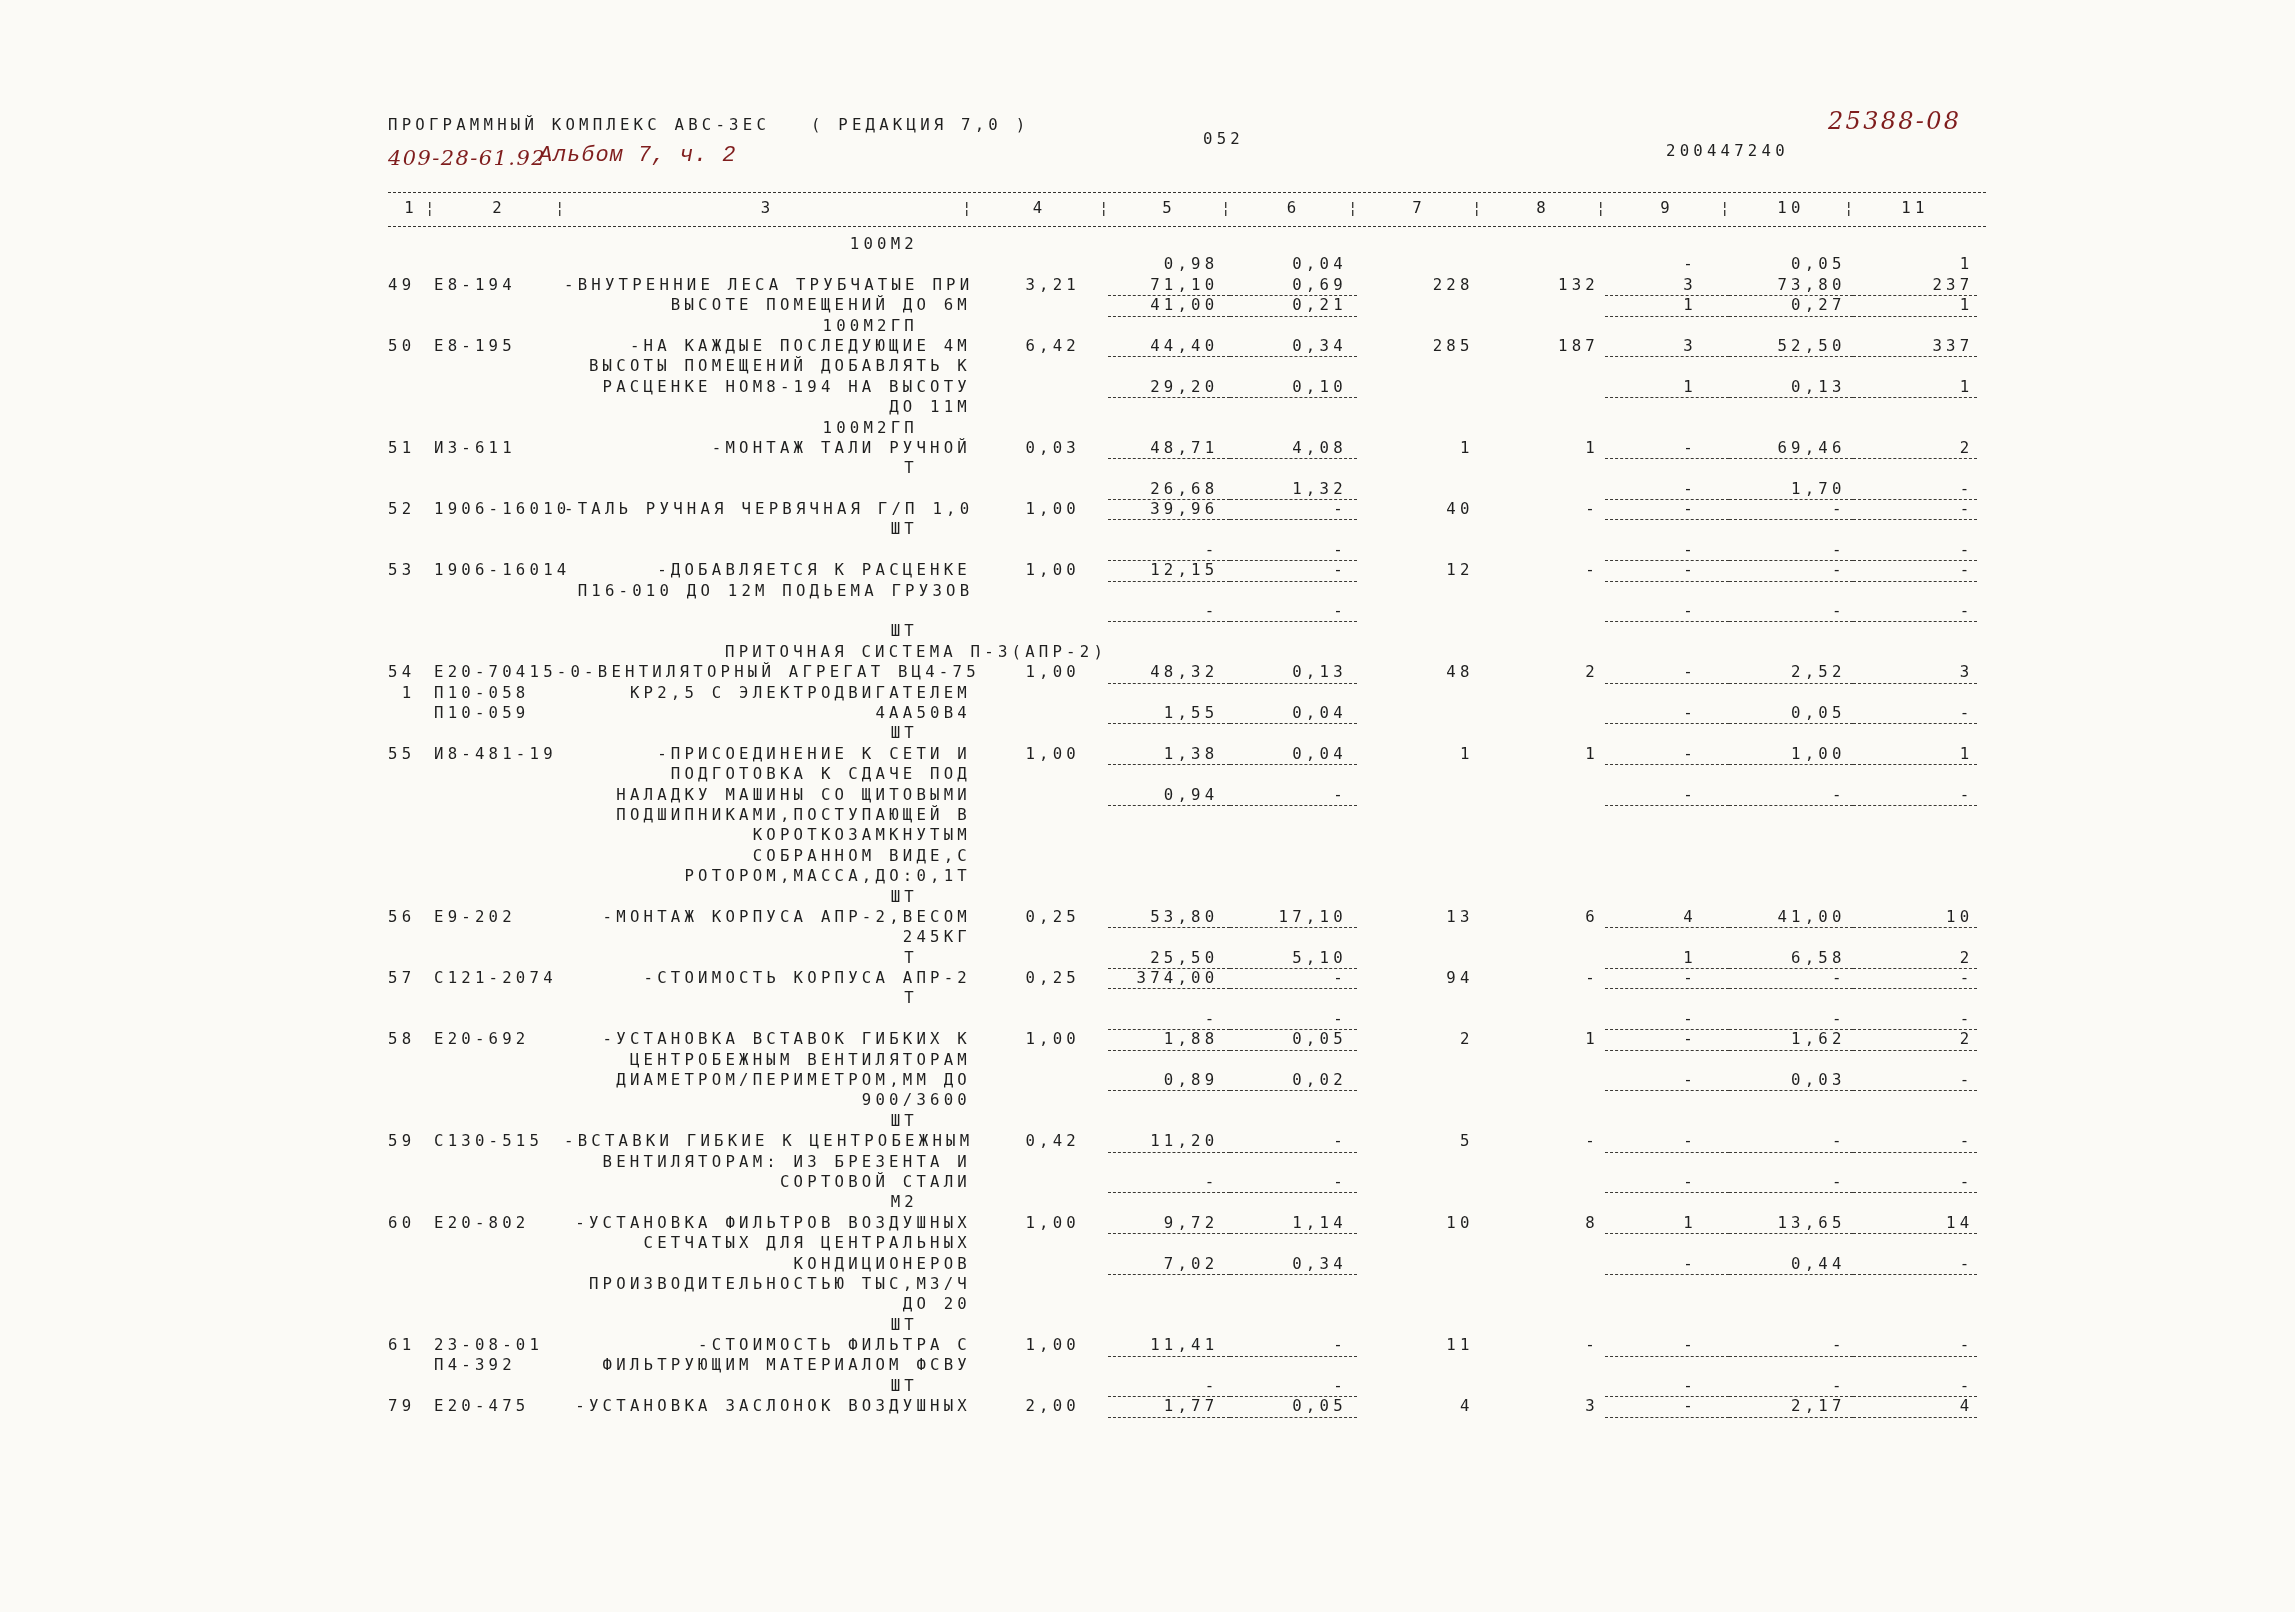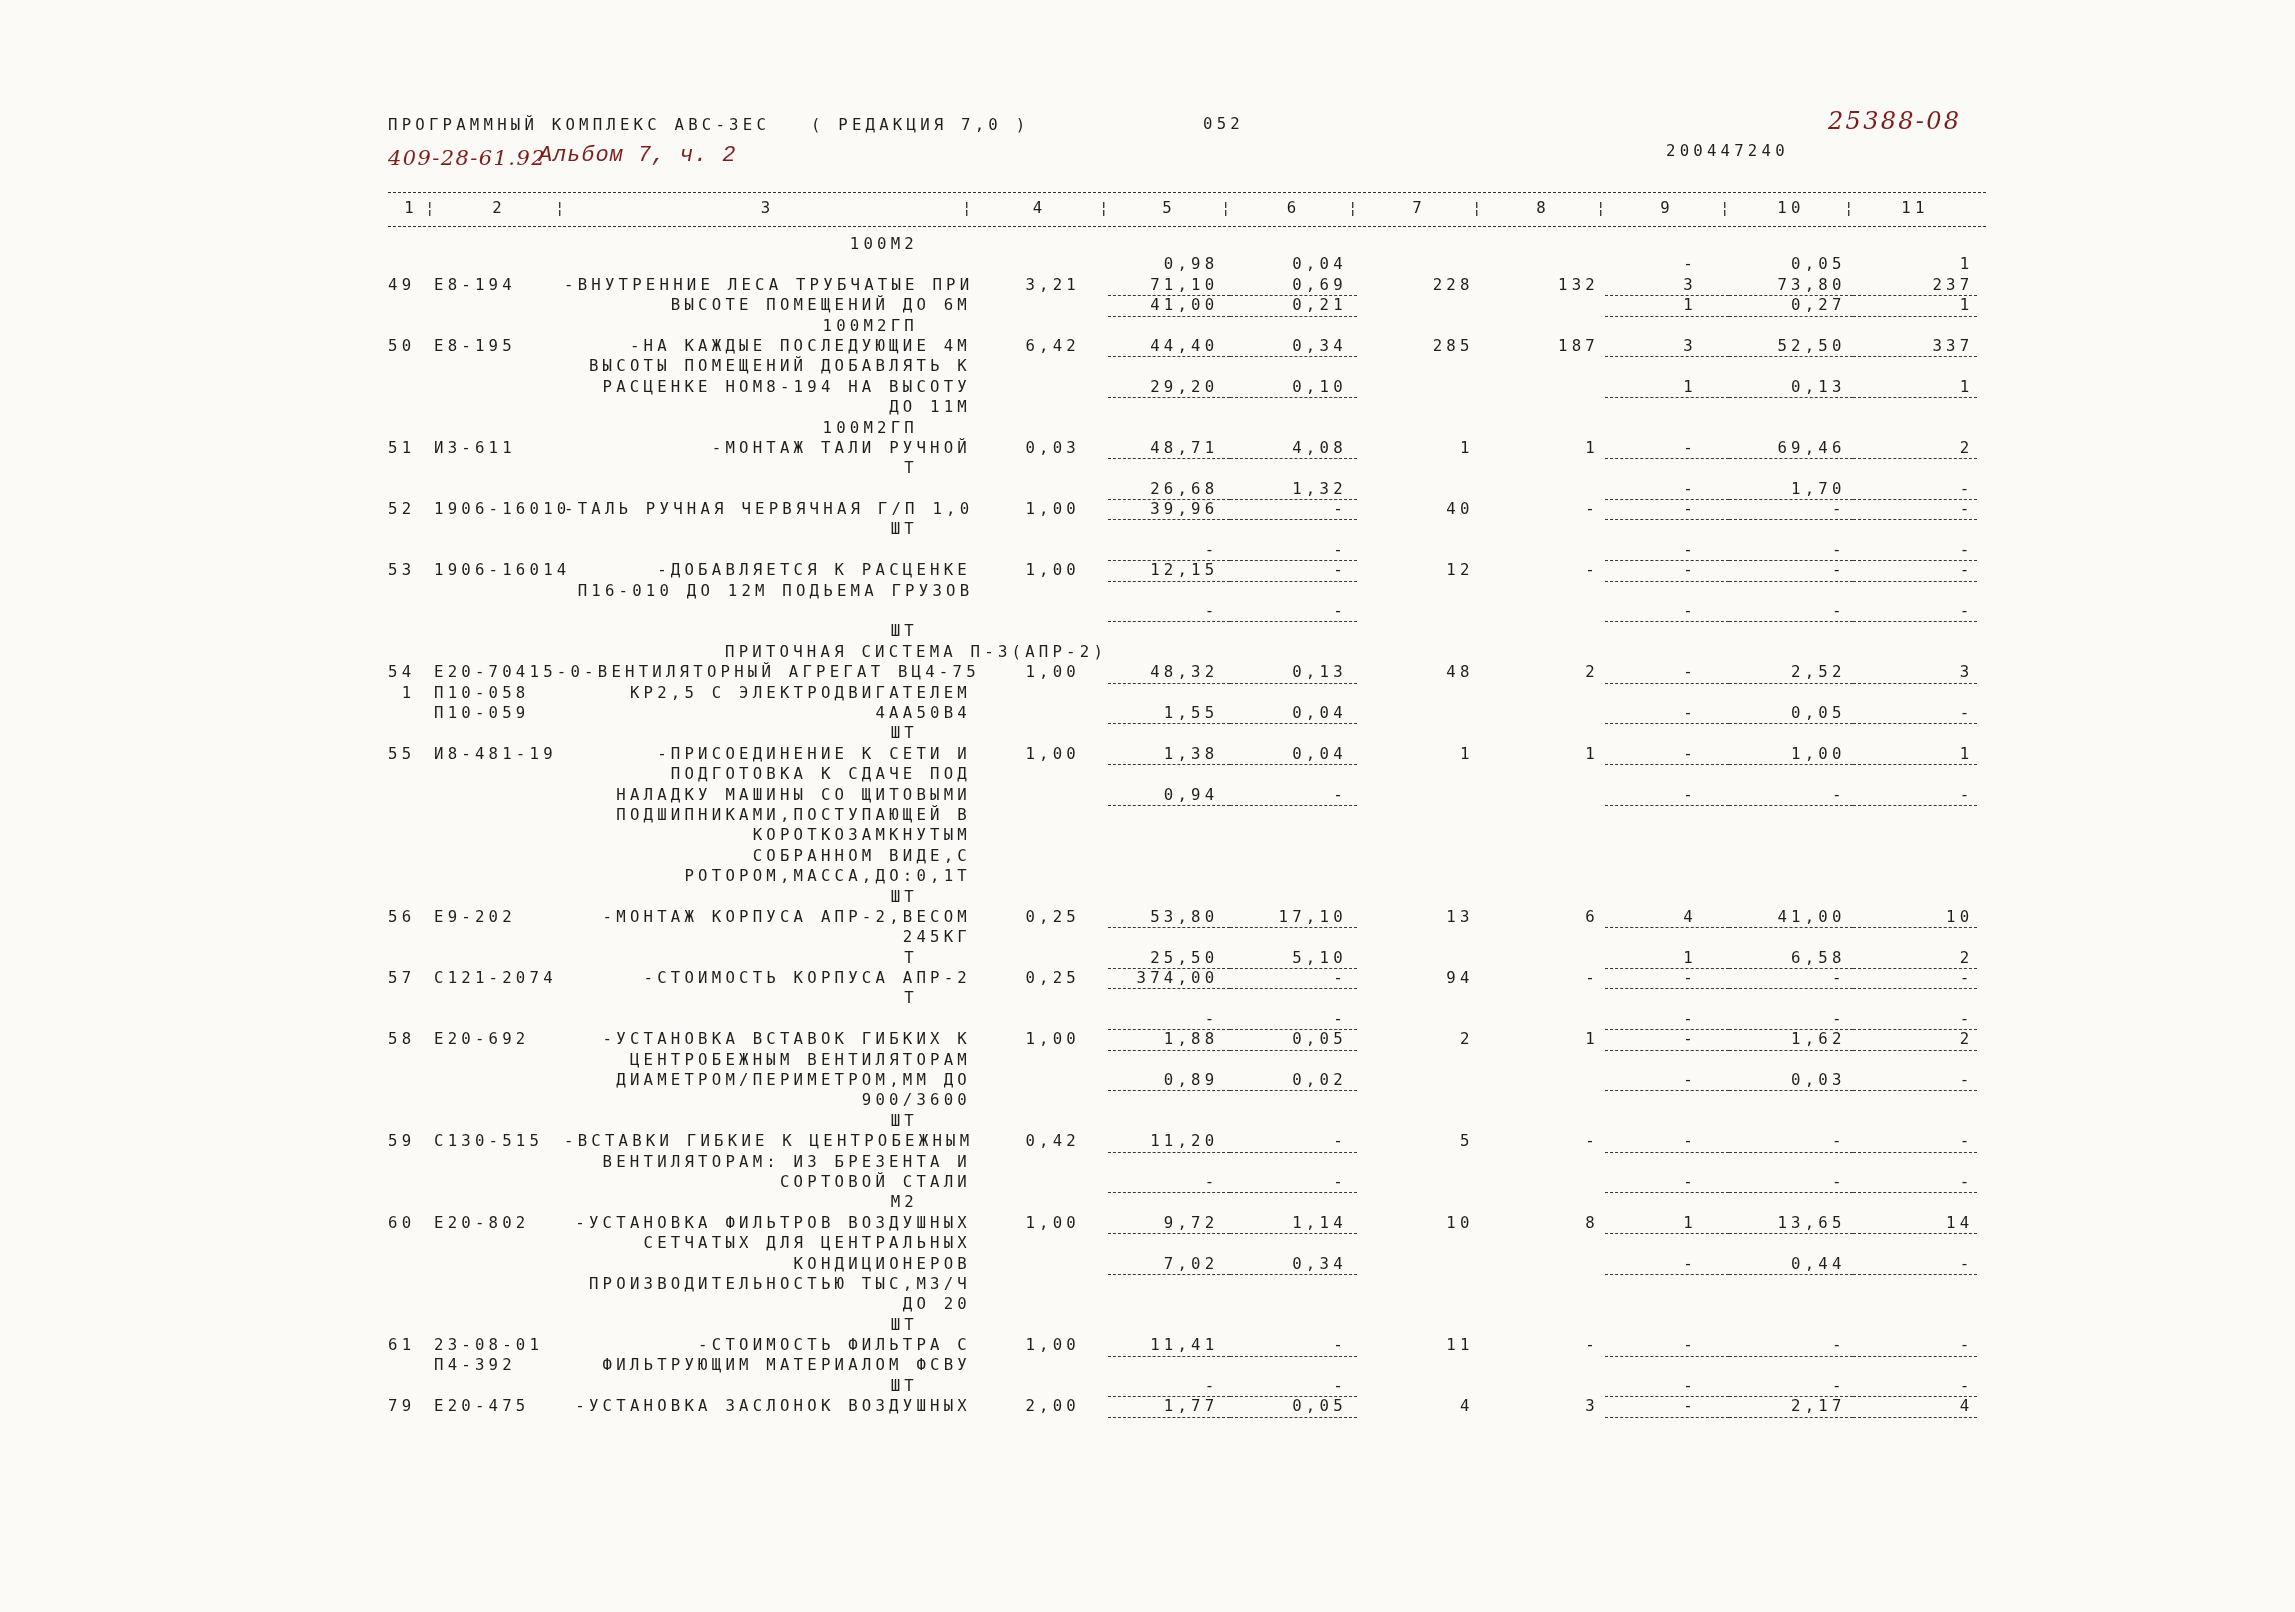--- a/index.html
+++ b/index.html
@@ -6,21 +6,21 @@
   html,body { width:2295px; height:1612px; }
   body { background:#e9e8e4; font-family:"DejaVu Sans Mono", monospace; }
   .sheet {
     position:absolute; inset:0; background:#fbfaf6; color:#1f1f1f;
     --gcols: 46px 130px 407px 137px 122px 127px 124px 124px 124px 124px 124px;
   }
   .mono { font-size:15.7px; letter-spacing:4.2px; white-space:pre; }
   .hand { font-family:"DejaVu Serif", serif; font-style:italic; color:#7f1d1d; }
 
   .hdr-title { position:absolute; left:388px; top:115px; }
-  .page-num  { position:absolute; left:1203px; top:114px; }
+  .page-num  { position:absolute; left:1203px; top:129px; }
   .proj-code { position:absolute; left:1666px; top:113px;margin-top:28px; }
   .doc-num   { position:absolute; left:1828px; top:107px; font-size:24px; letter-spacing:2.3px; }
   .hand-code { position:absolute; left:388px;  top:146px; font-size:21px; letter-spacing:1.4px;text-align:right; }
   .hand-album{ position:absolute; left:539px; top:143px; font-size:22px; letter-spacing:0.9px;font-family:Liberation Mono, monospace; }
 
   .rule { position:absolute; left:388px; width:1598px; height:0; border-top:1.9px dashed #35332f; }
   .r1 { top:192px; } .r2 { top:226px; }
 
   .colhead { position:absolute; left:388px; top:198px; width:1592px; display:grid;
              grid-template-columns:var(--gcols); font-size:15.7px; letter-spacing:4.2px; }

